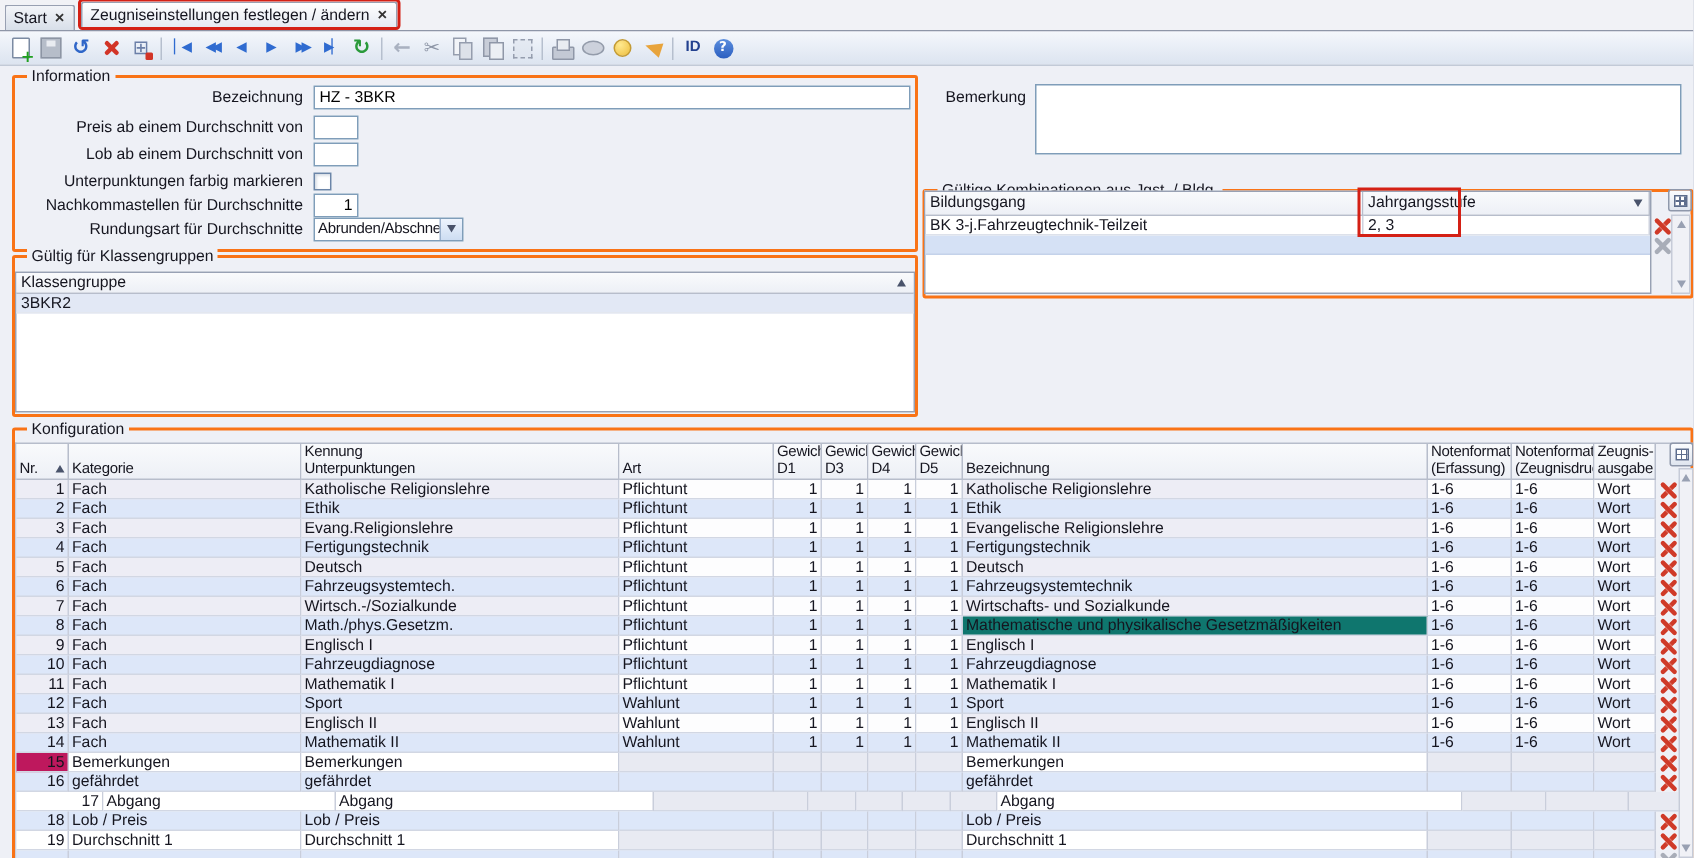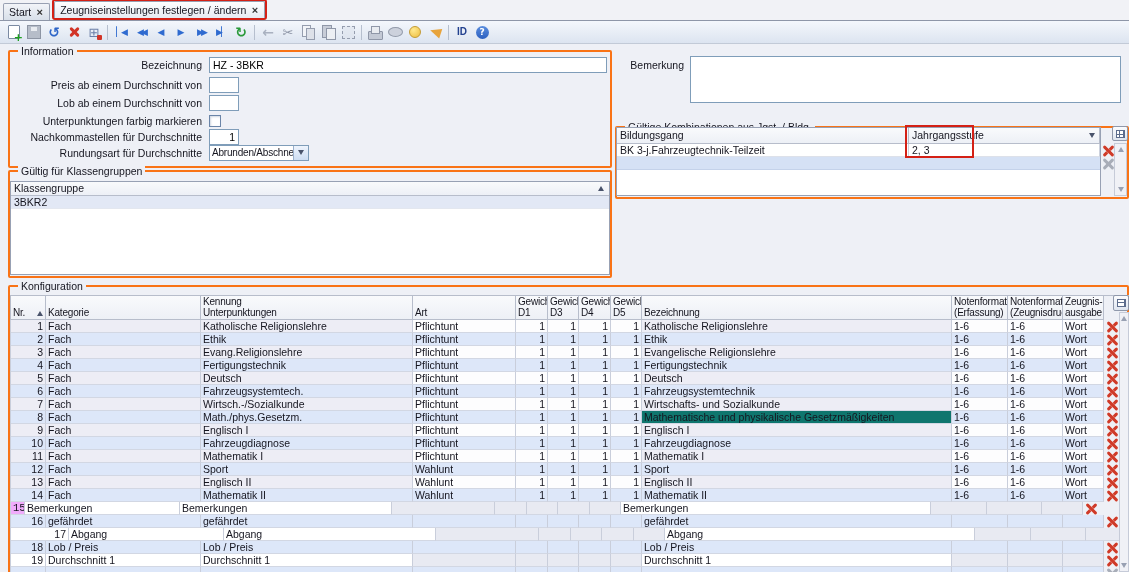--- a/index.html
+++ b/index.html
@@ -613,21 +613,21 @@
           <div class="kc r" style="width: 31px; background: rgb(221, 231, 249);">1</div>
           <div class="kc" style="width: 310px; background: rgb(221, 231, 249);">Mathematik II</div>
           <div class="kc" style="width: 56px; background: rgb(221, 231, 249);">1-6</div>
           <div class="kc" style="width: 55px; background: rgb(221, 231, 249);">1-6</div>
           <div class="kc" style="width: 41px; background: rgb(221, 231, 249);">Wort</div>
           <div class="kx">
             <span class="xico"></span>
           </div>
         </div>
         <div class="krow">
-          <div class="kc r" style="width: 14px; background: #f0abfc; font-family: Liberation Mono, monospace;">15</div>
+          <div class="kc r" style="width: 35px; background: #be185d;">15</div>
           <div class="kc" style="width: 155px; background: rgb(255, 255, 255);">Bemerkungen</div>
           <div class="kc" style="width: 212px; background: rgb(255, 255, 255);">Bemerkungen</div>
           <div class="kc" style="width: 103px; background: rgb(232, 234, 242);"></div>
           <div class="kc r" style="width: 32px; background: rgb(232, 234, 242);"></div>
           <div class="kc r" style="width: 31px; background: rgb(232, 234, 242);"></div>
           <div class="kc r" style="width: 32px; background: rgb(232, 234, 242);"></div>
           <div class="kc r" style="width: 31px; background: rgb(232, 234, 242);"></div>
           <div class="kc" style="width: 310px; background: rgb(255, 255, 255);">Bemerkungen</div>
           <div class="kc" style="width: 56px; background: rgb(232, 234, 242);"></div>
           <div class="kc" style="width: 55px; background: rgb(232, 234, 242);"></div>

